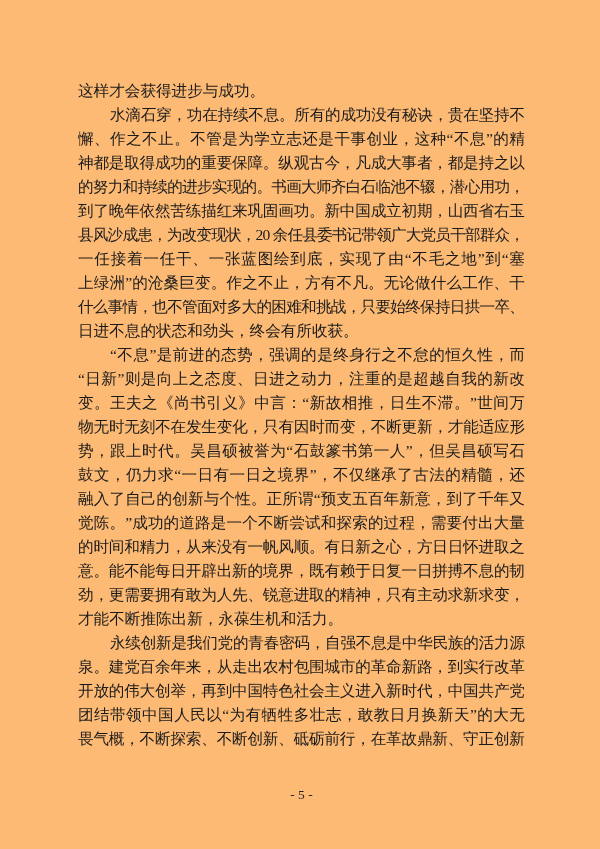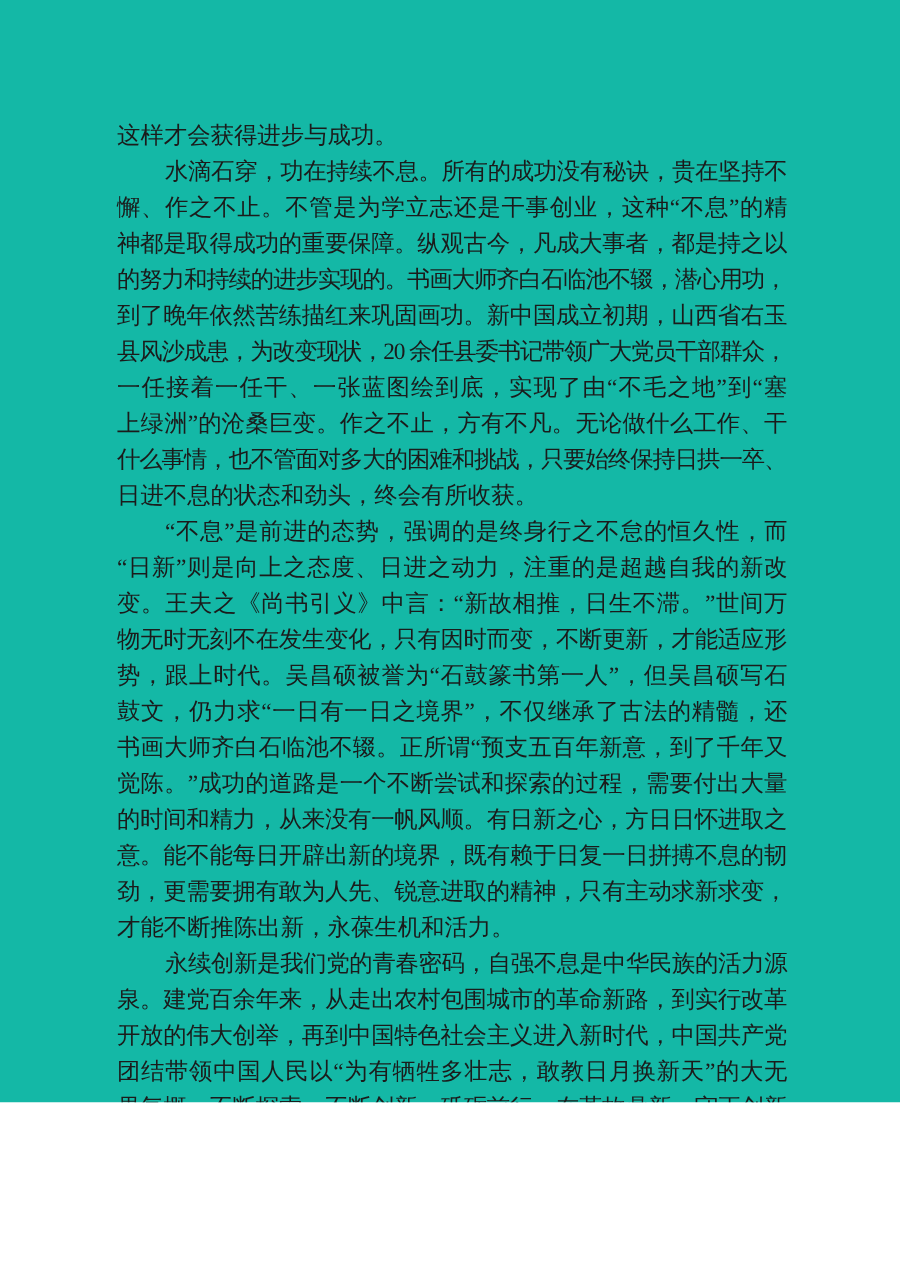--- a/index.html
+++ b/index.html
@@ -3,22 +3,22 @@
 <meta charset="utf-8">
 <style>
   html, body {
     margin: 0;
     padding: 0;
     background: #ffffff;
   }
   .page {
     position: relative;
     width: 600px;
-    height: 735px;
-    background: #14b8a6;
+    height: 849px;
+    background: #fdba74;
     overflow: hidden;
     font-family: "Liberation Serif", "DejaVu Serif", serif;
     color: #1b1b1b;
   }
   .text-body {
     position: absolute;
     left: 78px;
     top: 79px;
     width: 447px;
     font-size: 15.6px;
@@ -50,24 +50,24 @@
       <div class="line" style="letter-spacing: -0.72px;"><span>的努力和持续的进步实现的。书画大师齐白石临池不辍，潜心用功，</span></div>
       <div class="line" style="letter-spacing: -0.19px;"><span>到了晚年依然苦练描红来巩固画功。新中国成立初期，山西省右玉</span></div>
       <div class="line" style="letter-spacing: -0.8px;"><span>县风沙成患，为改变现状，20 余任县委书记带领广大党员干部群众，</span></div>
       <div class="line" style="letter-spacing: 0.74px;"><span>一任接着一任干、一张蓝图绘到底，实现了由“不毛之地”到“塞</span></div>
       <div class="line" style="letter-spacing: 0.12px;"><span>上绿洲”的沧桑巨变。作之不止，方有不凡。无论做什么工作、干</span></div>
       <div class="line" style="letter-spacing: -0.72px;"><span>什么事情，也不管面对多大的困难和挑战，只要始终保持日拱一卒、</span></div>
       <div class="line"><span>日进不息的状态和劲头，终会有所收获。</span></div>
       <div class="line" style="padding-left: 32px; letter-spacing: 0.44px;"><span>“不息”是前进的态势，强调的是终身行之不怠的恒久性，而</span></div>
       <div class="line" style="letter-spacing: 0.43px;"><span>“日新”则是向上之态度、日进之动力，注重的是超越自我的新改</span></div>
       <div class="line" style="letter-spacing: 0.43px; text-align: center;"><span>变。王夫之《尚书引义》中言：“新故相推，日生不滞。”世间万</span></div>
-      <div class="line" style="letter-spacing: -0.19px;"><span>物无时无刻不在发生变化，只有因时而变，不断更新，才能适应形</span></div>
+      <div class="line" style="letter-spacing: -0.19px; text-align: center;"><span>物无时无刻不在发生变化，只有因时而变，不断更新，才能适应形</span></div>
       <div class="line" style="letter-spacing: 0.43px;"><span>势，跟上时代。吴昌硕被誉为“石鼓篆书第一人”，但吴昌硕写石</span></div>
       <div class="line" style="letter-spacing: 0.43px; text-align: center;"><span>鼓文，仍力求“一日有一日之境界”，不仅继承了古法的精髓，还</span></div>
-      <div class="line" style="letter-spacing: 0.12px;"><span>书画大师齐白石临池不辍。正所谓“预支五百年新意，到了千年又</span></div>
+      <div class="line" style="letter-spacing: 0.12px;"><span>融入了自己的创新与个性。正所谓“预支五百年新意，到了千年又</span></div>
       <div class="line" style="letter-spacing: 0.12px;"><span>觉陈。”成功的道路是一个不断尝试和探索的过程，需要付出大量</span></div>
       <div class="line" style="letter-spacing: -0.19px;"><span>的时间和精力，从来没有一帆风顺。有日新之心，方日日怀进取之</span></div>
       <div class="line" style="letter-spacing: -0.19px;"><span>意。能不能每日开辟出新的境界，既有赖于日复一日拼搏不息的韧</span></div>
       <div class="line" style="letter-spacing: -0.19px;"><span>劲，更需要拥有敢为人先、锐意进取的精神，只有主动求新求变，</span></div>
       <div class="line"><span>才能不断推陈出新，永葆生机和活力。</span></div>
       <div class="line" style="padding-left: 32px; letter-spacing: -0.23px;"><span>永续创新是我们党的青春密码，自强不息是中华民族的活力源</span></div>
       <div class="line" style="letter-spacing: -0.19px;"><span>泉。建党百余年来，从走出农村包围城市的革命新路，到实行改革</span></div>
       <div class="line" style="letter-spacing: -0.19px; font-family: Liberation Serif, serif;"><span>开放的伟大创举，再到中国特色社会主义进入新时代，中国共产党</span></div>
       <div class="line" style="letter-spacing: 0.43px;"><span>团结带领中国人民以“为有牺牲多壮志，敢教日月换新天”的大无</span></div>
       <div class="line" style="letter-spacing: -0.19px;"><span>畏气概，不断探索、不断创新、砥砺前行，在革故鼎新、守正创新</span></div>

